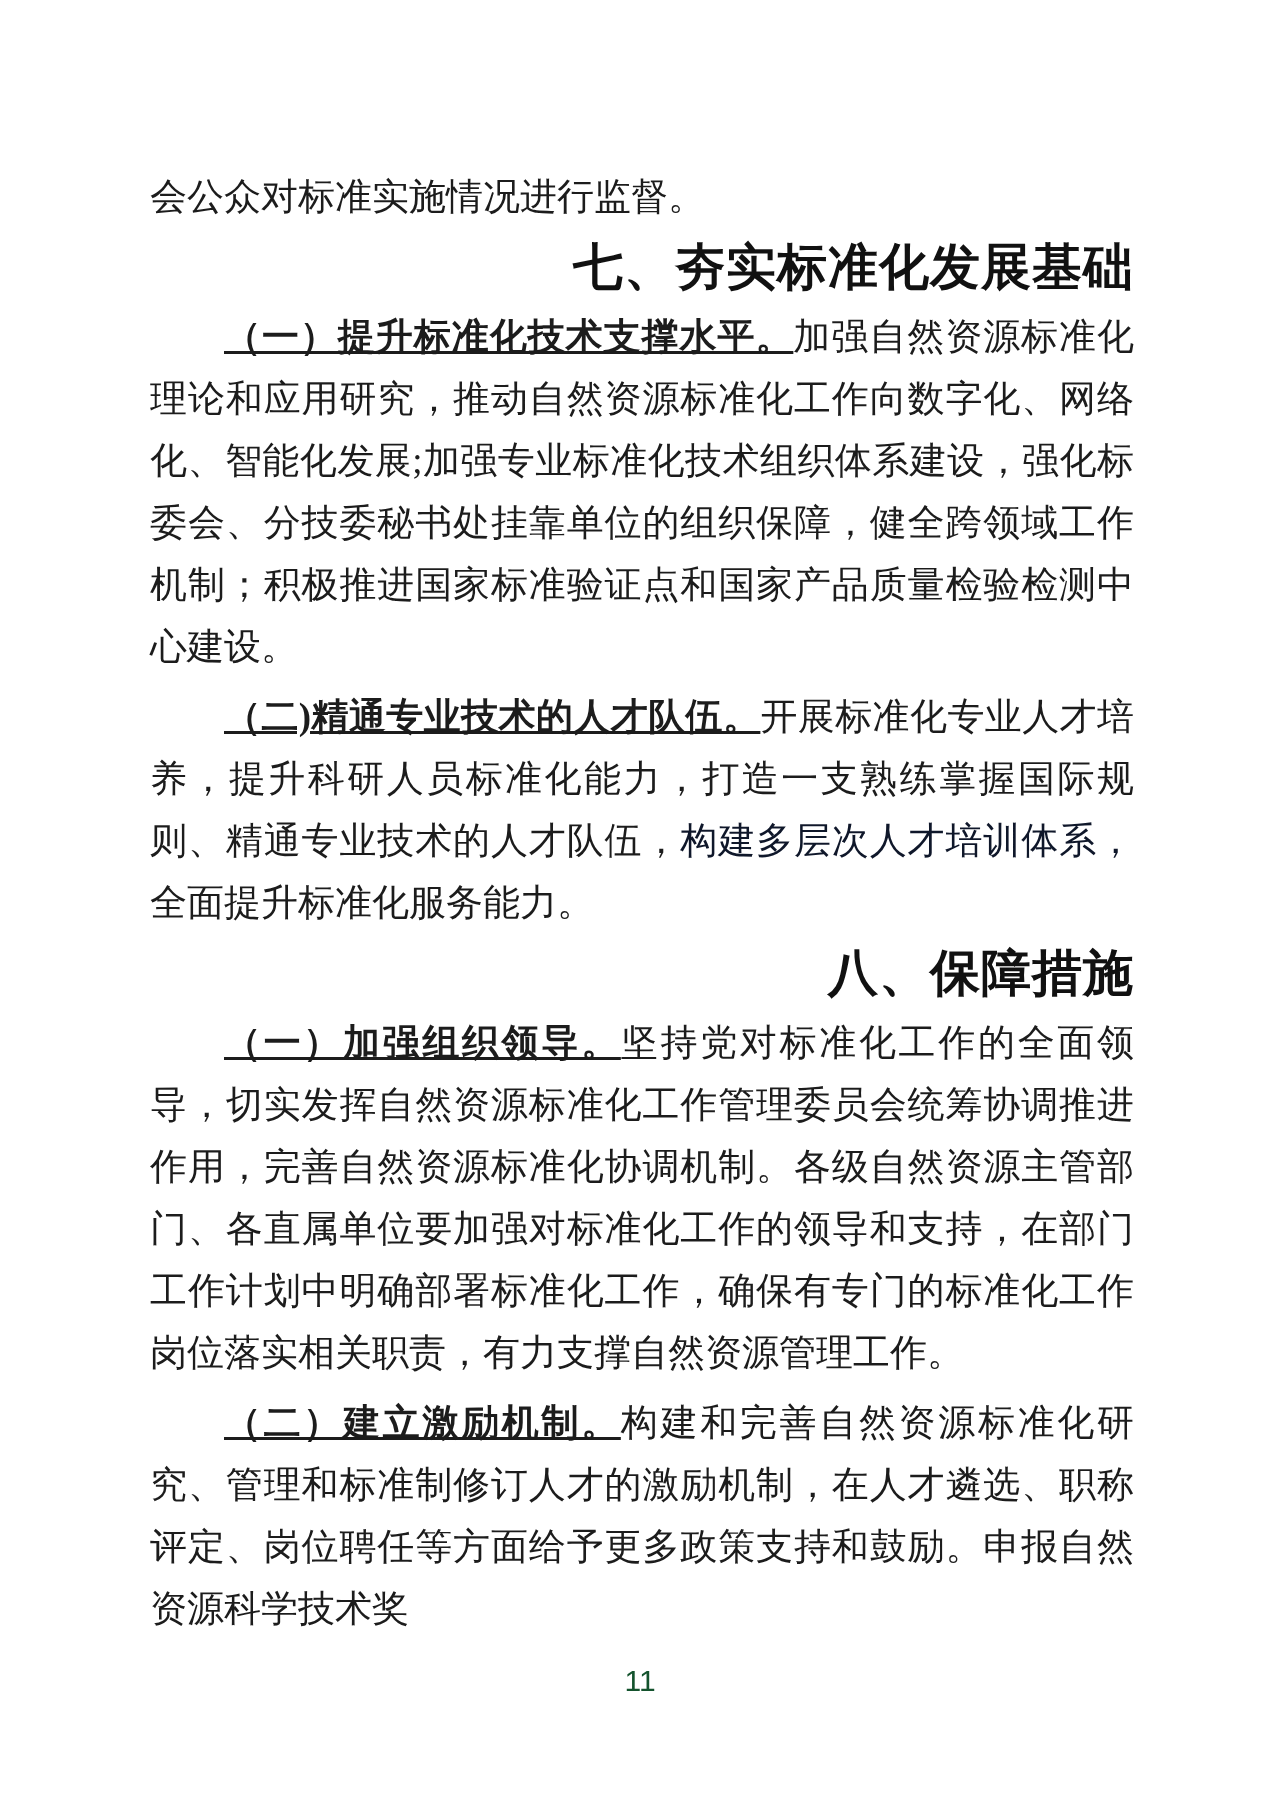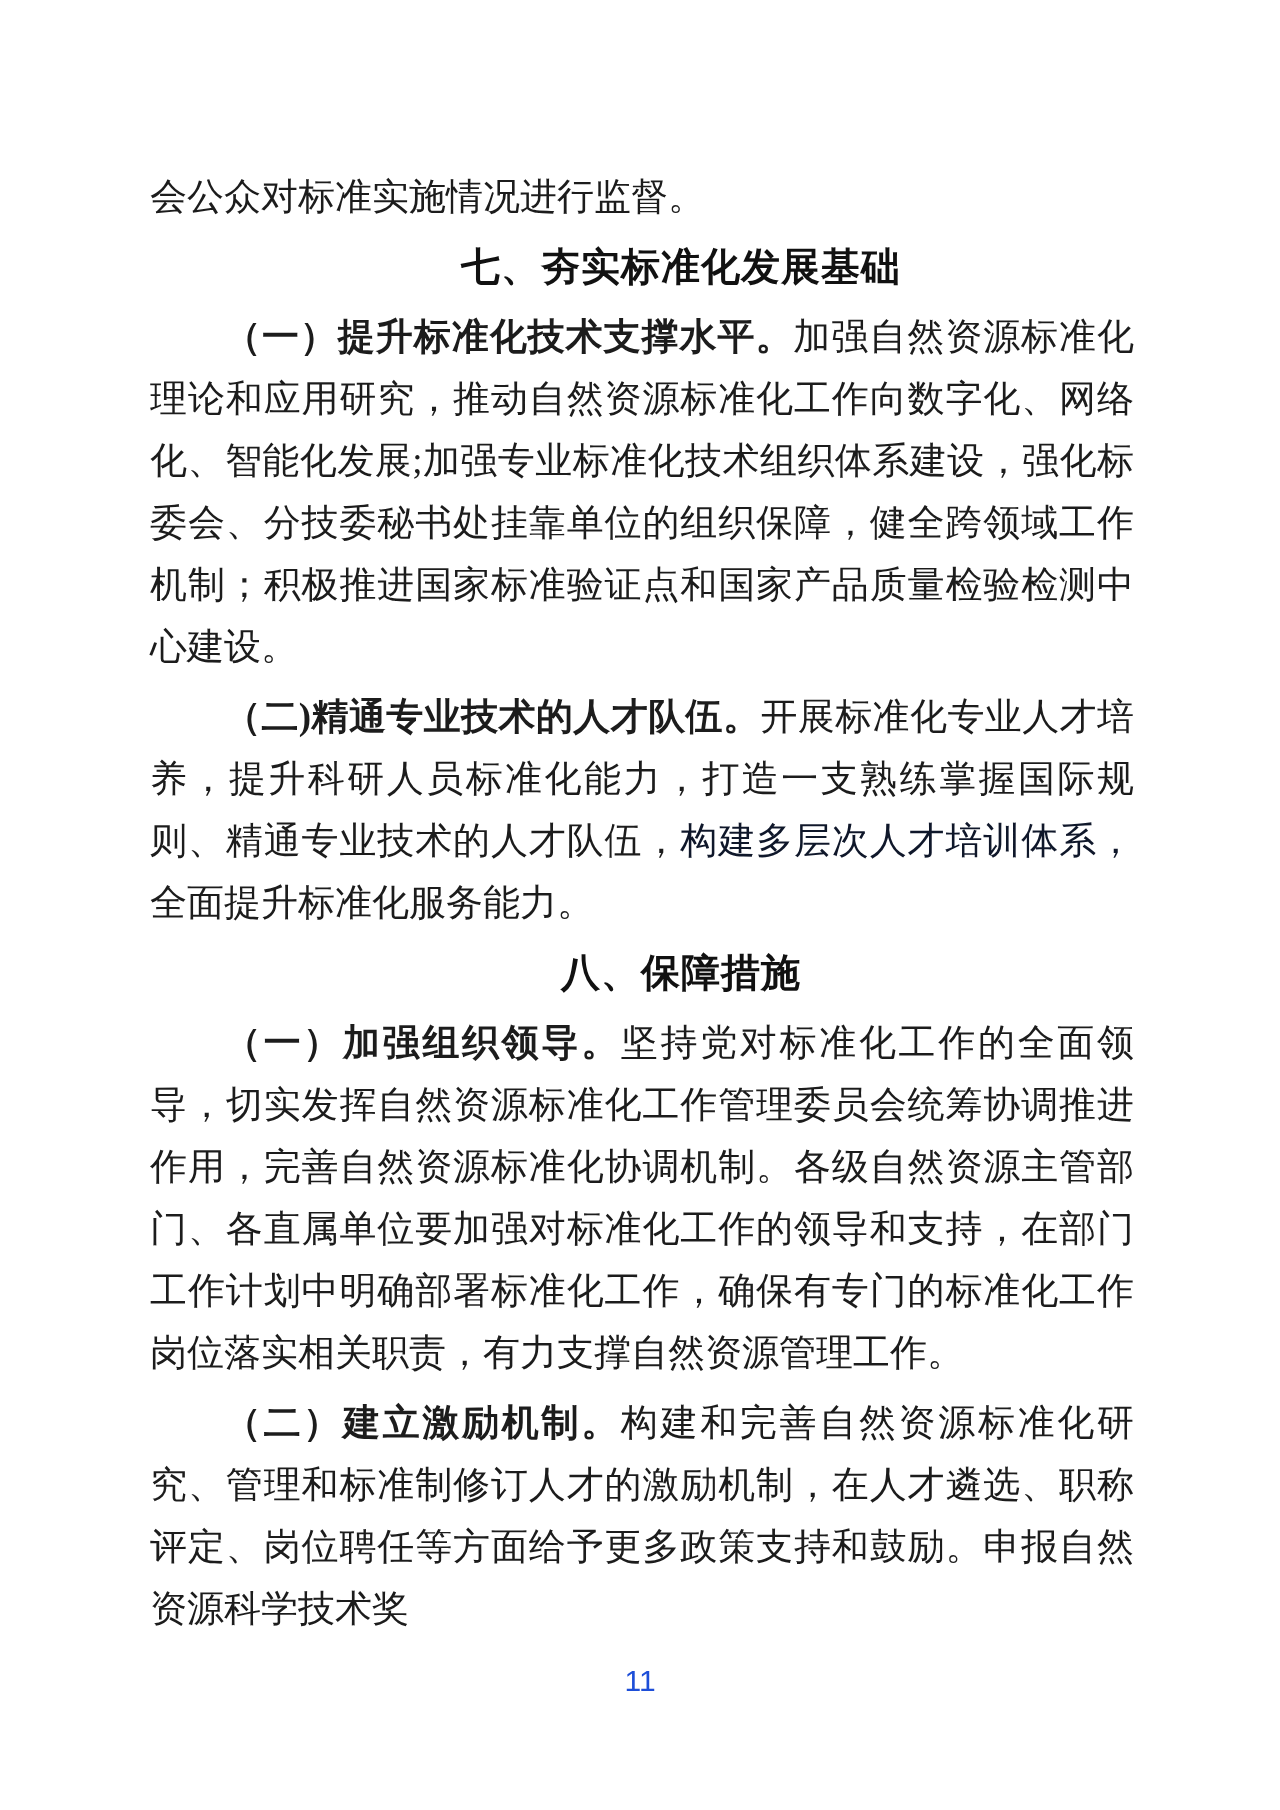--- a/index.html
+++ b/index.html
@@ -39,42 +39,43 @@
   .para {
     text-indent: 2em;
   }
   .plain {
     text-indent: 0;
   }
   .heading {
     text-indent: 2em;
     font-family: "Liberation Sans", sans-serif;
     font-weight: 700;
-    font-size: 39px;
+    font-size: 50px;
     line-height: 62px;
     letter-spacing: 1px;
-    text-align: center;
+    text-align: right;
     color: #111111;
   }
   .lead {
     font-weight: 700;
+    text-decoration: underline;
   }
   .muted {
     color: #0f172a;
   }
   .pageno {
     position: absolute;
     top: 1664px;
     left: 0;
     width: 100%;
     text-align: center;
     font-family: "Liberation Sans", sans-serif;
     font-size: 30px;
     line-height: 34px;
-    color: #1d4ed8;
+    color: #14532d;
   }
 </style>
 </head>
 <body>
 
 <div class="page">
   <main class="doc" id="doc">
       <p class="plain"><span class="">会公众对标准实施情况进行监督。</span></p>
       <h2 class="heading"><span class="">七、夯实标准化发展基础</span></h2>
       <p class="para"><span class="lead ">（一）提升标准化技术支撑水平。</span><span class="">加强自然资源标准化理论和应用研究，推动自然资源标准化工作向数字化、网络化、智能化发展;加强专业标准化技术组织体系建设，强化标委会、分技委秘书处挂靠单位的组织保障，健全跨领域工作机制；积极推进国家标准验证点和国家产品质量检验检测中心建设。</span></p>

